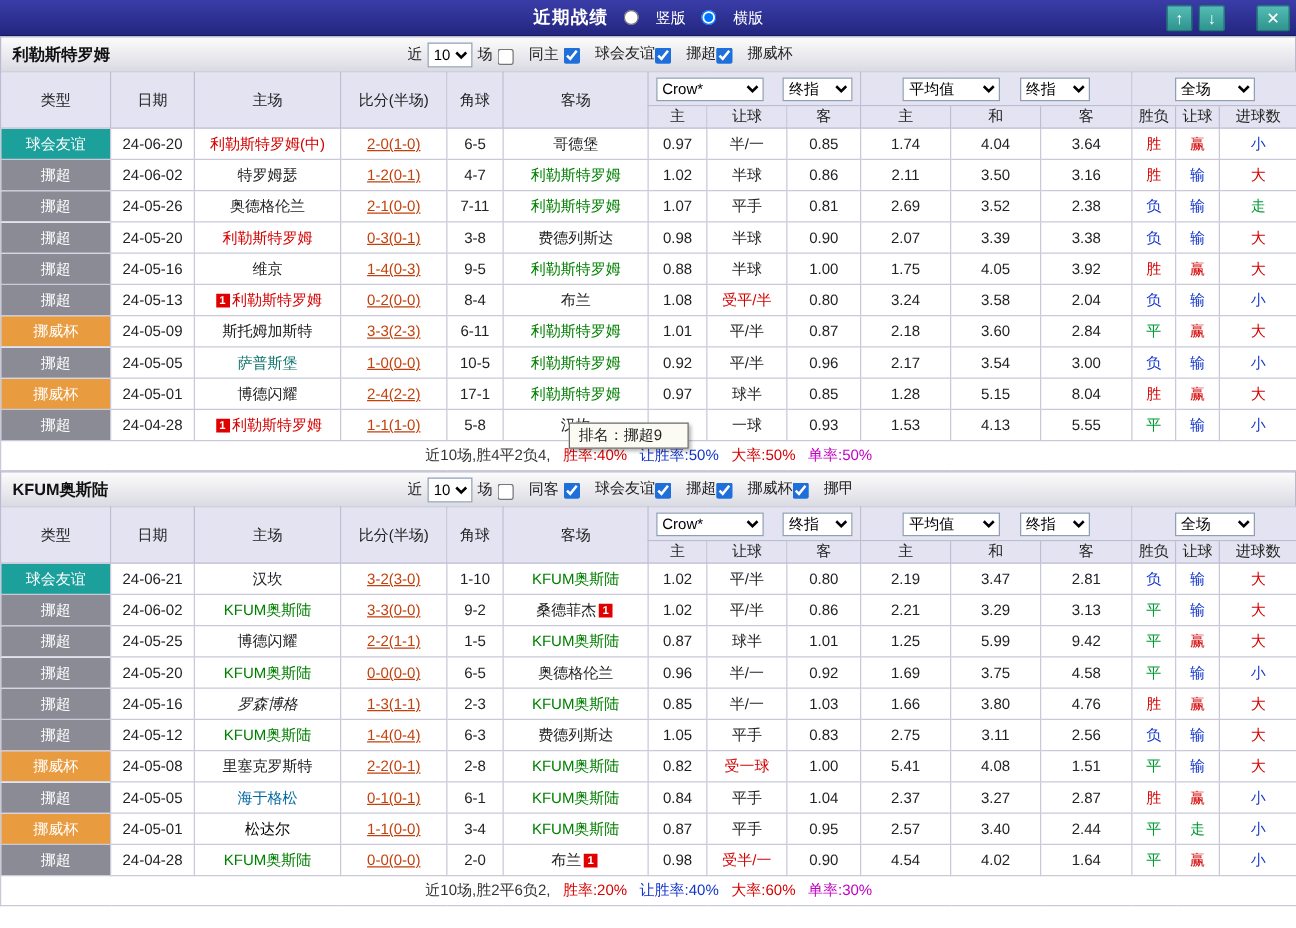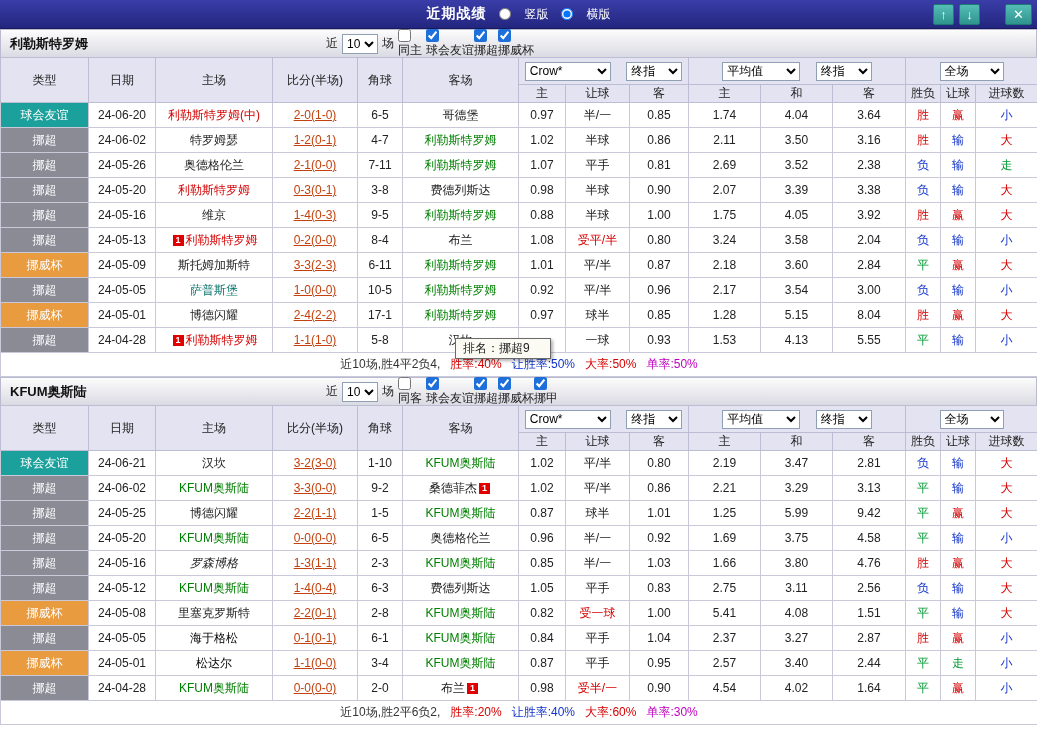--- a/index.html
+++ b/index.html
@@ -27,21 +27,21 @@
   .tb-btn.close { margin-left: 20px; width: 27px; }
   
   .secbar {
     height: 28px; background: linear-gradient(#FCFCFC, #DADAE3);
     border: 1px solid #B9B9CF; border-bottom: none;
     position: relative; display: flex; align-items: center; padding-left: 9px;
   }
   .secbar .team { font-weight: bold; font-size: 13px; color: #111; }
   .filters { position: absolute; left: 325px; top: 50%; transform: translateY(-50%); display: flex; align-items: center; gap: 4px; white-space: nowrap; }
   .filters select { height: 20px; font-size: 12px; border: 1px solid #8FA0B4; background: #fff; }
-  .filters label { display: inline-flex; align-items: flex-start; gap: 0; cursor: pointer; flex-direction: column; }
+  .filters label { display: inline-flex; align-items: flex-end; gap: 12px; cursor: pointer; }
   .filters input[type=checkbox] { width: 13px; height: 13px; accent-color: #1E6FD9; }
   
   table.grid { border-collapse: collapse; table-layout: fixed; width: 1037px; }
   .grid td {
     border: 1px solid #C9C9DA; height: 25px; text-align: center;
     white-space: nowrap; overflow: hidden; font-size: 12px; background: #fff;
   }
   .grid thead td { background: #E3E3F1; border-color: #BCBCD2; }
   .grid tr.h1 td { height: 27px; }
   .grid tr.h2 td { height: 17px; }
@@ -530,21 +530,21 @@
         <td>5.41</td>
         <td>4.08</td>
         <td>1.51</td>
         <td style="color: rgb(0, 153, 51);">平</td>
         <td style="color: rgb(17, 51, 204);">输</td>
         <td style="color: rgb(213, 0, 0);">大</td>
       </tr>
       <tr>
         <td class="league-cell" style="background: rgb(139, 139, 150);">挪超</td>
         <td>24-05-05</td>
-        <td><span style="color: #000000;">海于格松</span></td>
+        <td><span style="color: #0369a1;">海于格松</span></td>
         <td class="score">0-1(0-1)</td>
         <td>6-1</td>
         <td><span style="color: rgb(0, 128, 0);">KFUM奥斯陆</span></td>
         <td>0.84</td>
         <td>平手</td>
         <td>1.04</td>
         <td>2.37</td>
         <td>3.27</td>
         <td>2.87</td>
         <td style="color: rgb(213, 0, 0);">胜</td>

